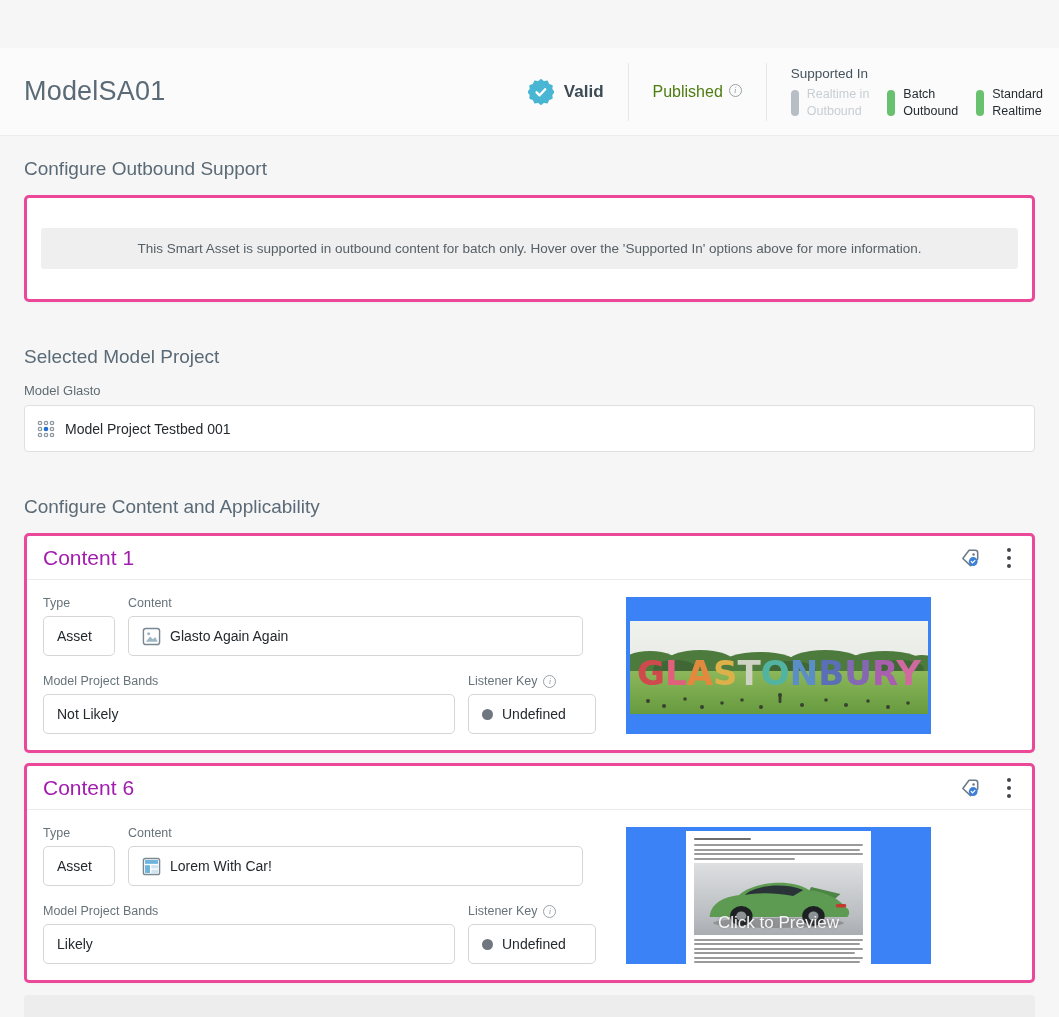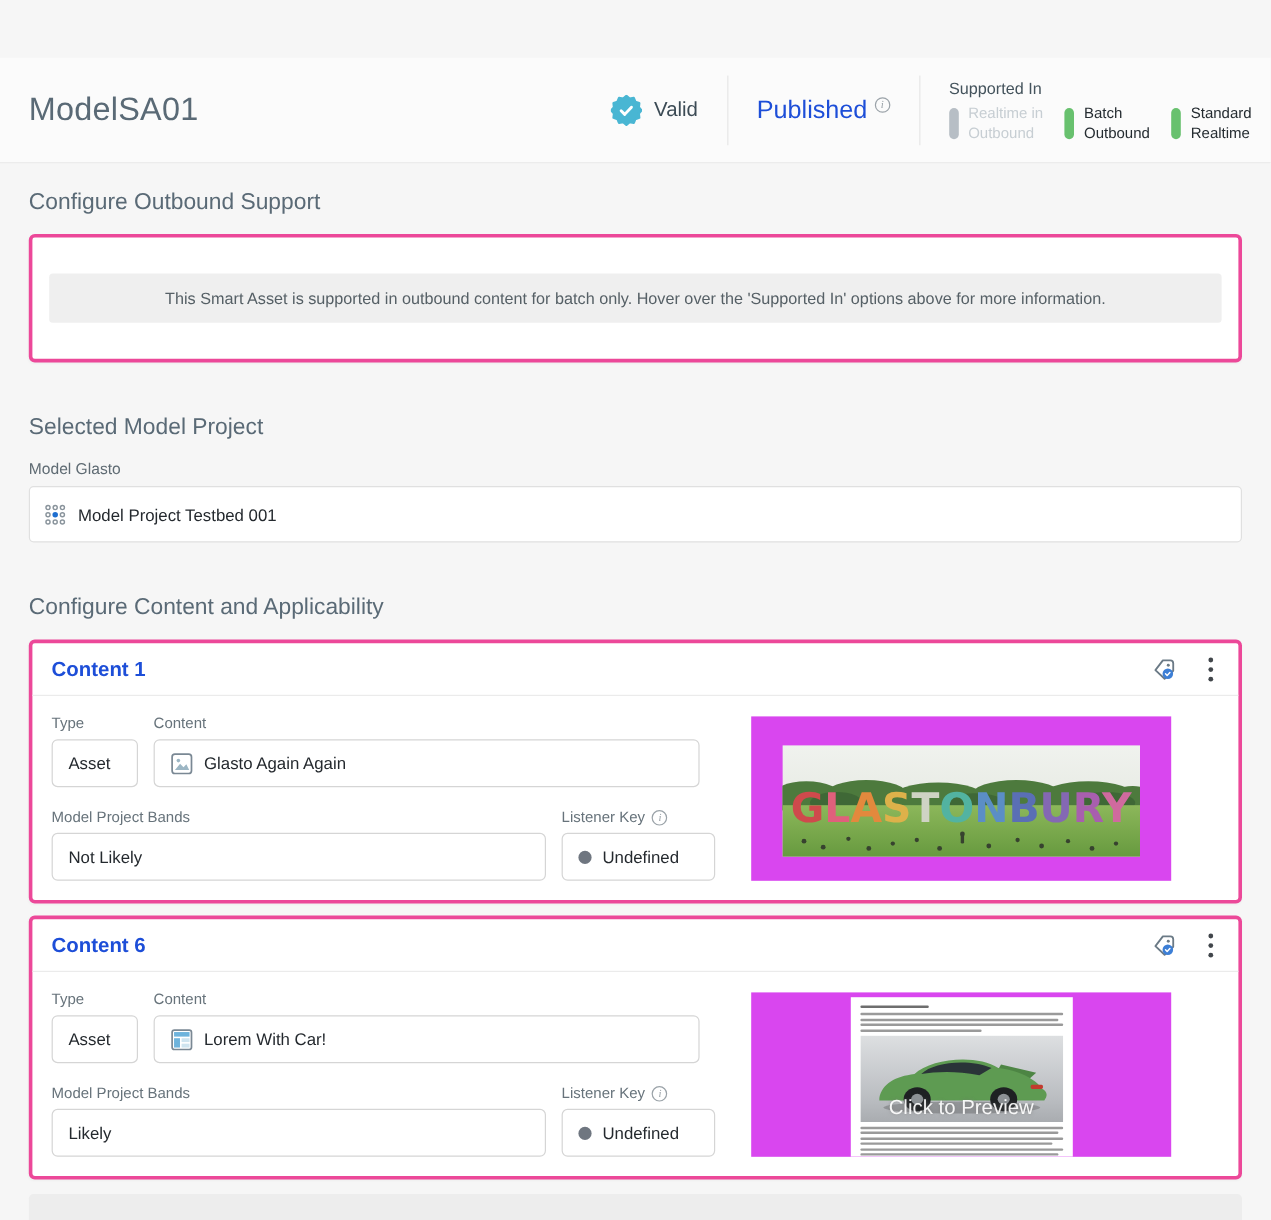--- a/index.html
+++ b/index.html
@@ -13,24 +13,24 @@
   
   .page-header {
     height: 88px; background: #fbfbfb; border-bottom: 1px solid #ececec;
     display: flex; align-items: center; justify-content: space-between;
     padding: 0 16px 0 24px;
     margin-top: 48px;
   }
   .page-title { font-size: 27px; font-weight: 400; color: #5a6a76; letter-spacing: .2px; }
   .header-right { display: flex; align-items: center; height: 100%; }
   .vdiv { width: 1px; height: 58px; background: #e7e7e7; margin: 0 24px; }
-  .valid-status { display: flex; align-items: center; gap: 10px; }
+  .valid-status { display: flex; align-items: center; gap: 10px; font-weight: bold; }
   .valid-status .lbl { font-size: 17px; color: #3c4b55; }
   .published-status { display: flex; align-items: flex-start; gap: 6px; }
-  .published-status .lbl { font-size: 21px; color: #1d4ed8; }
+  .published-status .lbl { font-size: 16px; color: #4d7c0f; }
   .info-icon {
     width: 13px; height: 13px; border: 1px solid #9aa2a8; border-radius: 50%;
     color: #9aa2a8; font-size: 9px; line-height: 11px; text-align: center;
     display: inline-block; font-family: "Liberation Serif", serif; font-style: italic;
     flex: 0 0 auto; margin-top: 1px;
   }
   .supported-in { display: flex; flex-direction: column; padding-top: 2px; }
   .si-label { font-size: 13.5px; color: #44535c; margin-bottom: 5px; }
   .si-items { display: flex; gap: 18px; }
   .si-item { display: flex; gap: 8px; align-items: center; }
@@ -57,41 +57,41 @@
     background: #fff; border: 1px solid #e0e0e0; border-radius: 4px;
     height: 47px; display: flex; align-items: center; gap: 10px; padding: 0 12px;
     font-size: 14px; color: #24292e; cursor: pointer;
   }
   
   .content-card { margin-bottom: 10px; }
   .cc-header {
     height: 44px; display: flex; align-items: center; justify-content: space-between;
     padding: 0 18px 0 16px; border-bottom: 1px solid #ebebeb;
   }
-  .cc-title { font-size: 17px; font-weight: 700; color: #1d4ed8; }
+  .cc-title { font-size: 21px; font-weight: 400; color: #a21caf; }
   .cc-actions { display: flex; align-items: center; gap: 20px; }
   .icon-btn { background: none; border: none; cursor: pointer; padding: 2px; display: flex; }
   .cc-body { display: flex; padding: 16px; }
   .fields { width: 553px; display: flex; flex-direction: column; gap: 18px; }
   .frow { display: flex; gap: 13px; }
   .fgroup { display: flex; flex-direction: column; }
   .flabel { font-size: 12.5px; color: #67737b; margin-bottom: 6px; display: flex; align-items: center; gap: 6px; }
   .fbox {
     border: 1px solid #d5d5d5; border-radius: 5px; height: 40px;
     display: flex; align-items: center; gap: 9px; padding: 0 13px;
     font-size: 14px; color: #24292e; background: #fff; cursor: pointer;
   }
   .w-type { width: 72px; }
   .w-content { width: 455px; }
   .w-bands { width: 412px; }
   .w-listener { width: 128px; }
   .key-dot { width: 11px; height: 11px; border-radius: 50%; background: #6f7680; flex: 0 0 auto; }
   
   .preview-box {
-    width: 350px; height: 137px; background: #d946ef; margin-left: 30px;
+    width: 305px; height: 137px; background: #3b82f6; margin-left: 30px;
     flex: 0 0 auto; overflow: hidden; position: relative; cursor: pointer; margin-top: 1px;
   }
   .glasto-wrap { width: 298px; height: 93px; margin: 24px auto 0; display: block; }
   .doc {
     width: 185px; height: 133px; margin: 4px auto 0; background: #fff;
     padding: 7px 8px; overflow: hidden;
   }
   .tline { height: 2px; background: #9a9a9a; border-radius: 1px; margin-bottom: 2.5px; }
   .tline.head { background: #6e6e6e; width: 34%; margin-bottom: 4px; }
   .w100{width:100%}.w98{width:98%}.w95{width:95%}.w60{width:60%}

